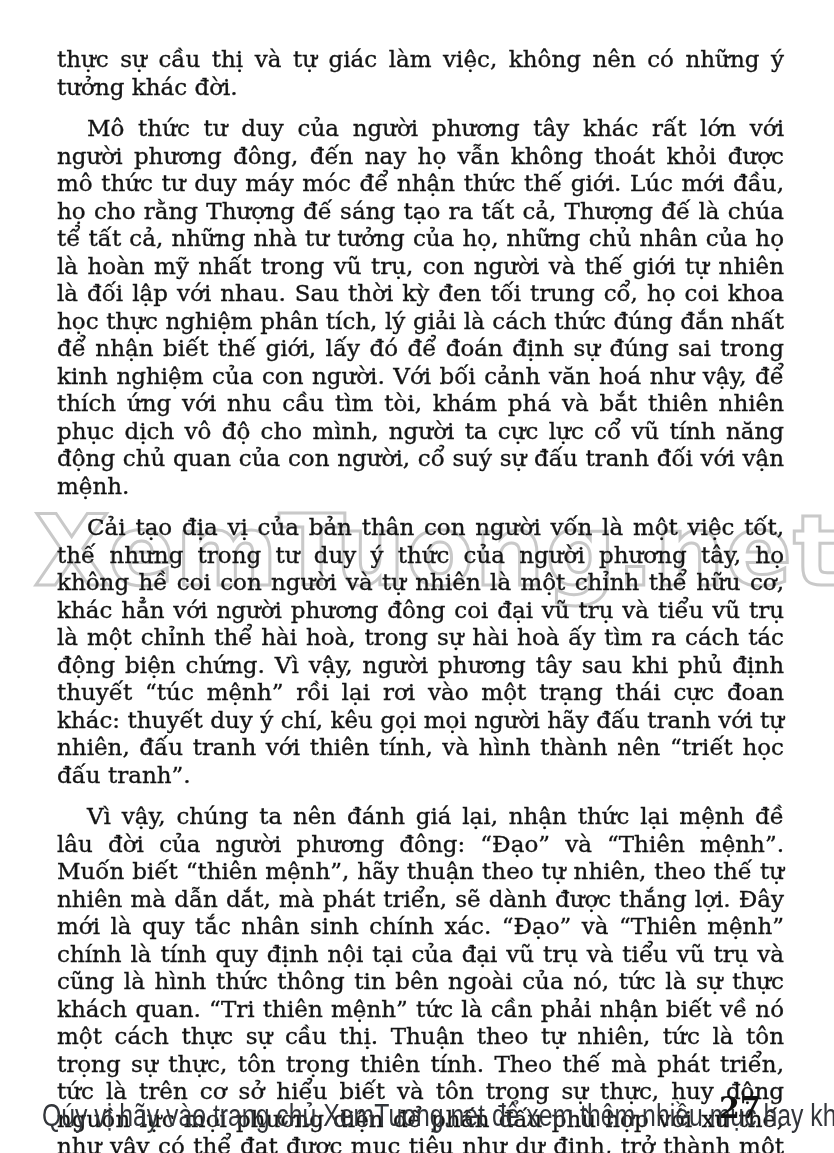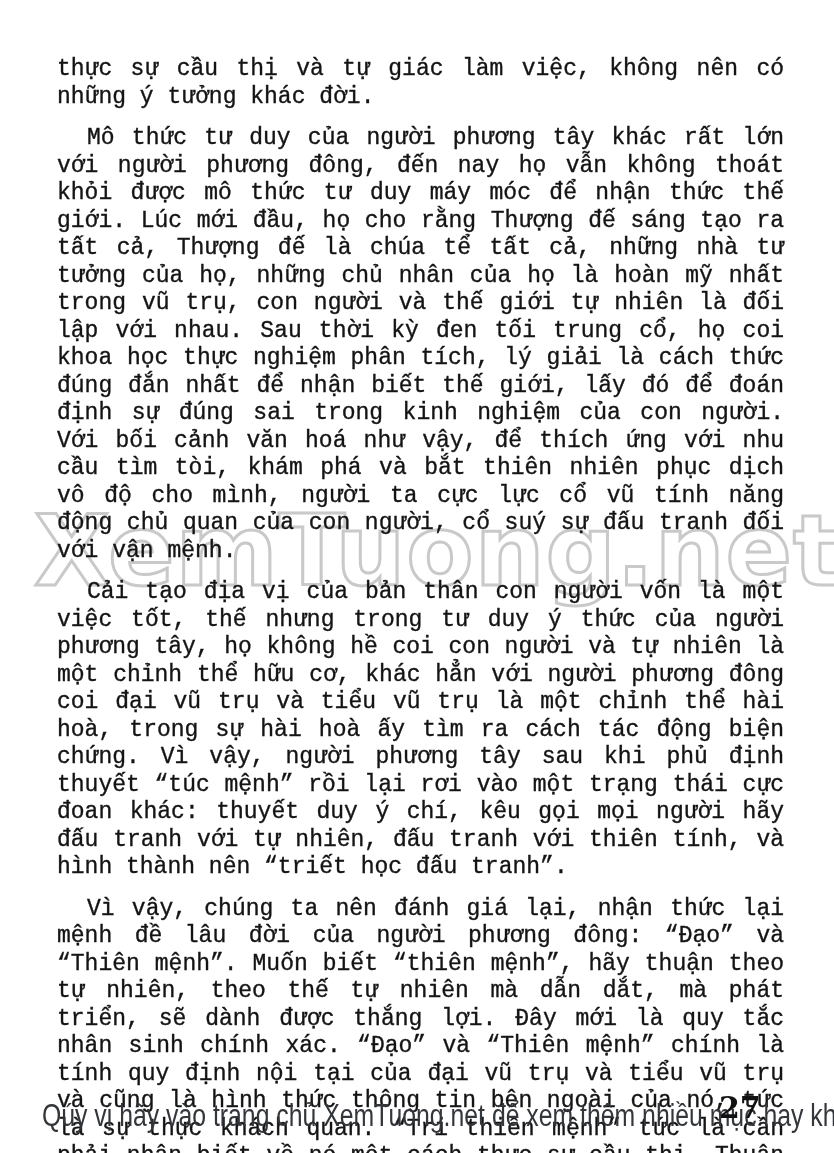--- a/index.html
+++ b/index.html
@@ -36,23 +36,22 @@
     top: 42px;
     width: 727px;
     z-index: 1;
     color: #141414;
     font-size: 23px;
     line-height: 27.5px;
     text-align: justify;
     -webkit-text-stroke: 0.35px #141414;
   }
   .para {
-    margin: 14px 0 14px 0;
+    margin: 4px 0 14px 0;
     text-indent: 30px;
-    font-family: Liberation Mono, monospace;
   }
   .para.first {
     text-indent: 0;
   }
   .footer {
     position: absolute;
     left: 42px;
     top: 1098px;
     z-index: 2;
     white-space: nowrap;

